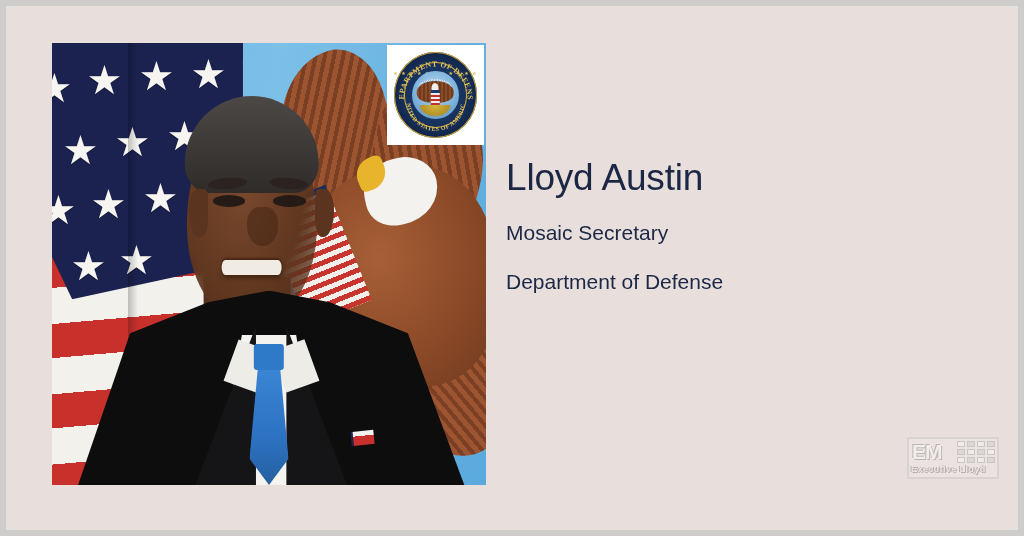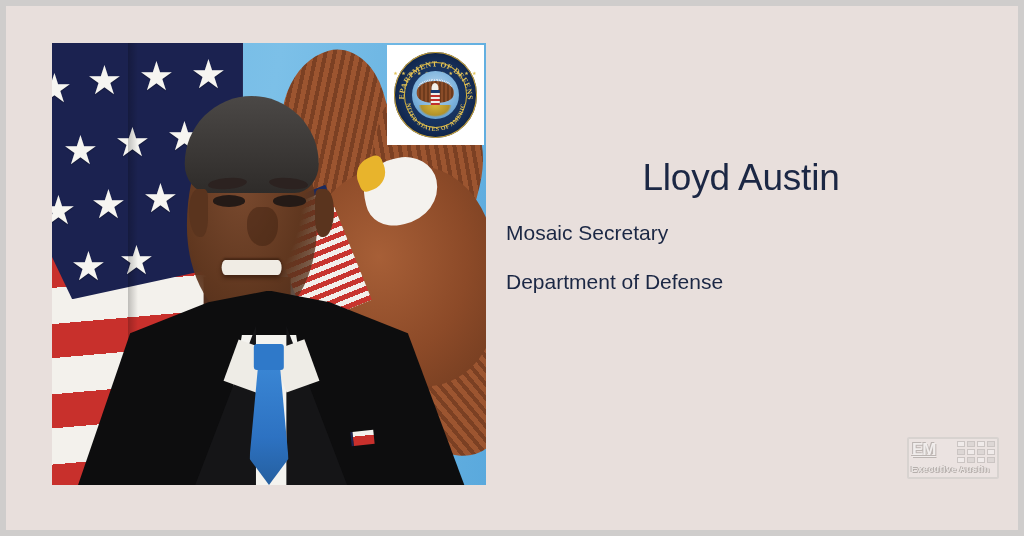--- a/index.html
+++ b/index.html
@@ -273,21 +273,21 @@
                 letter-spacing:.5px; font-family:"Liberation Serif", serif; }
   .seal-stars {
     position:absolute; left:50%; top:21%; transform:translateX(-50%);
     color:#e3c45a; font-size:5px; letter-spacing:1px; white-space:nowrap;
   }
 
   
   .info { position:absolute; left:500px; top:152px; width:470px; }
   .name {
     font-size:37px; font-weight:400; color:#1b2744;
-    letter-spacing:-.2px; line-height:1.08;text-align:center;
+    letter-spacing:-.2px; line-height:1.08;
   }
   .role {
     margin-top:22px;
     font-size:21px; font-weight:400; color:#1b2744; line-height:1.2;
   }
   .org {
     margin-top:24px;
     font-size:21px; font-weight:400; color:#1b2744; line-height:1.2;
   }
 
@@ -299,25 +299,24 @@
   }
   .wm-box {
     position:absolute; left:8px; top:6px;
     width:92px; height:42px;
     border:2px solid #d7d2d0;
     border-radius:2px;
     background:rgba(240,236,234,.35);
   }
   .wm-em {
     position:absolute; left:13px; top:10px;
-    font-size:17px; font-weight:bold; letter-spacing:-1px;
+    font-size:21px; font-weight:bold; letter-spacing:-1px;
     color:#f2efee; line-height:1;
     text-shadow:1px 1px 0 #b9b2af, -1px -1px 0 #b9b2af;
     font-family:"Liberation Sans", sans-serif;
-    text-decoration:underline;
   }
   .wm-grid {
     position:absolute; left:58px; top:10px;
     width:38px; height:22px;
     display:grid;
     grid-template-columns:repeat(4,1fr);
     grid-template-rows:repeat(3,1fr);
     gap:1.5px;
   }
   .wm-cell { background:#f1edec; border:1px solid #c9c3c1; }
@@ -444,16 +443,16 @@
       <div class="wm-cell dim"></div>
       <div class="wm-cell dim"></div>
       <div class="wm-cell"></div>
       <div class="wm-cell dim"></div>
       <div class="wm-cell"></div>
       <div class="wm-cell"></div>
       <div class="wm-cell dim"></div>
       <div class="wm-cell"></div>
       <div class="wm-cell dim"></div>
     </div>
-    <div class="wm-name">Executive Austin</div>
+    <div class="wm-name">Executive Lloyd</div>
   </div>
 
 </div>
 
 </body></html>

